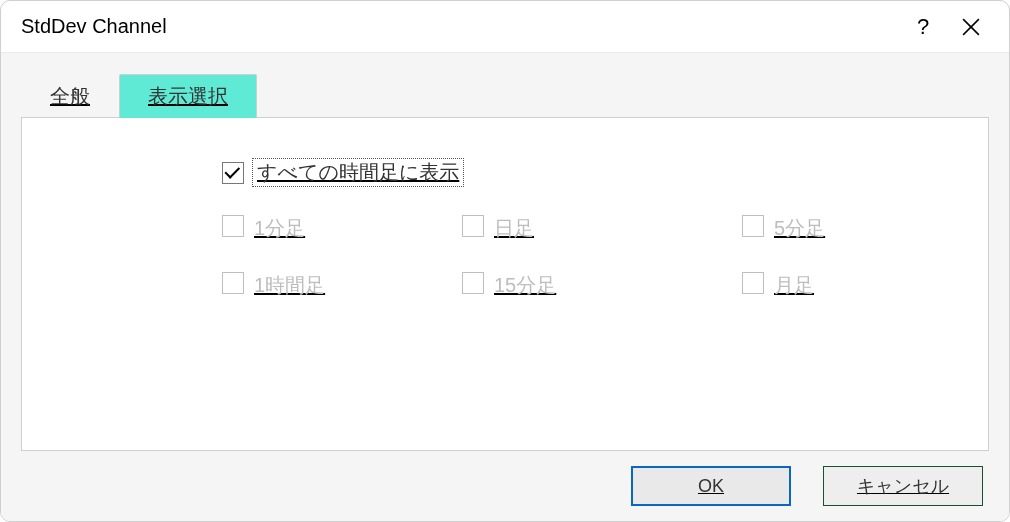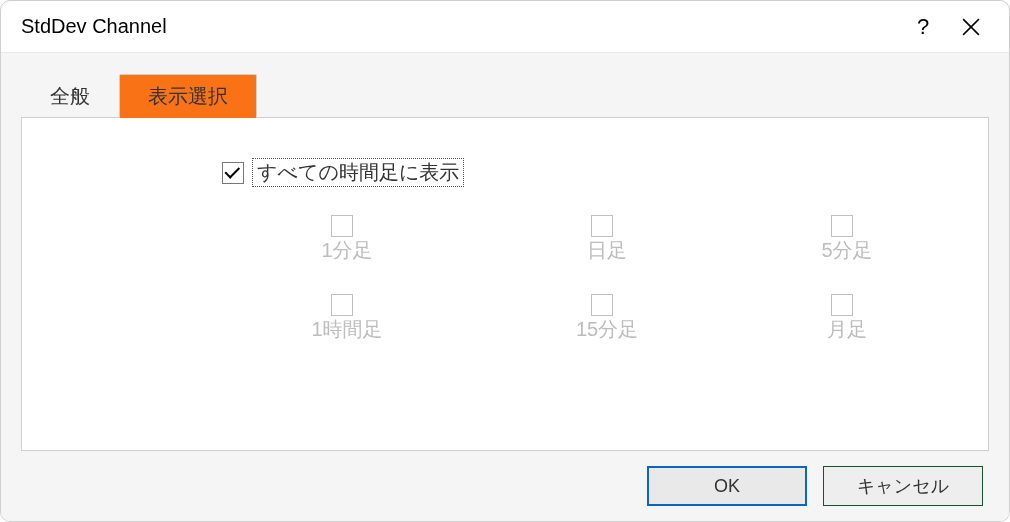--- a/index.html
+++ b/index.html
@@ -42,20 +42,21 @@
     color: #000;
   }
   .titlebar .help { font-size: 22px; }
   .titlebar .close svg { width:18px; height:18px; }
   .client {
     flex: 1;
     background: #f5f5f5;
     padding: 20px 20px 0 20px;
     display: flex;
     flex-direction: column;
+    text-decoration: underline;
   }
   .tabstrip {
     display: flex;
     align-items: flex-end;
     height: 44px;
     position: relative;
     z-index: 2;
   }
   .tab {
     padding: 8px 28px;
@@ -63,21 +64,21 @@
     color: #333;
     border: 1px solid transparent;
     border-bottom: none;
     margin-right: 0;
     background: transparent;
     position: relative;
     top: 1px;
     cursor: default;
   }
   .tab.active {
-    background: #f97316;
+    background: #5eead4;
     border-color: #cfcfcf;
     border-radius: 2px 2px 0 0;
   }
   .tabpage {
     flex: 1;
     background: #fff;
     border: 1px solid #cfcfcf;
     margin-top: 0;
     padding: 40px 50px 20px 200px;
     position: relative;
@@ -114,34 +115,32 @@
     border: 1px dotted #555;
     padding: 0 4px;
   }
   .grid {
     display: grid;
     grid-template-columns: 240px 280px 200px;
     row-gap: 30px;
   }
   .opt {
     display: flex;
-    align-items: center;
-    flex-direction: column;
   }
   .opt .lbl {
     margin-left: 10px;
     font-size: 20px;
     color: #bdbdbd;
   }
   .buttonbar {
     height: 70px;
     display: flex;
     align-items: center;
     justify-content: flex-end;
-    gap: 16px;
+    gap: 32px;
     padding-right: 6px;
   }
   .btn {
     min-width: 160px;
     height: 40px;
     border: 1px solid #14532d;
     background: #eee;
     font-size: 18px;
     color: #333;
     display: flex;

